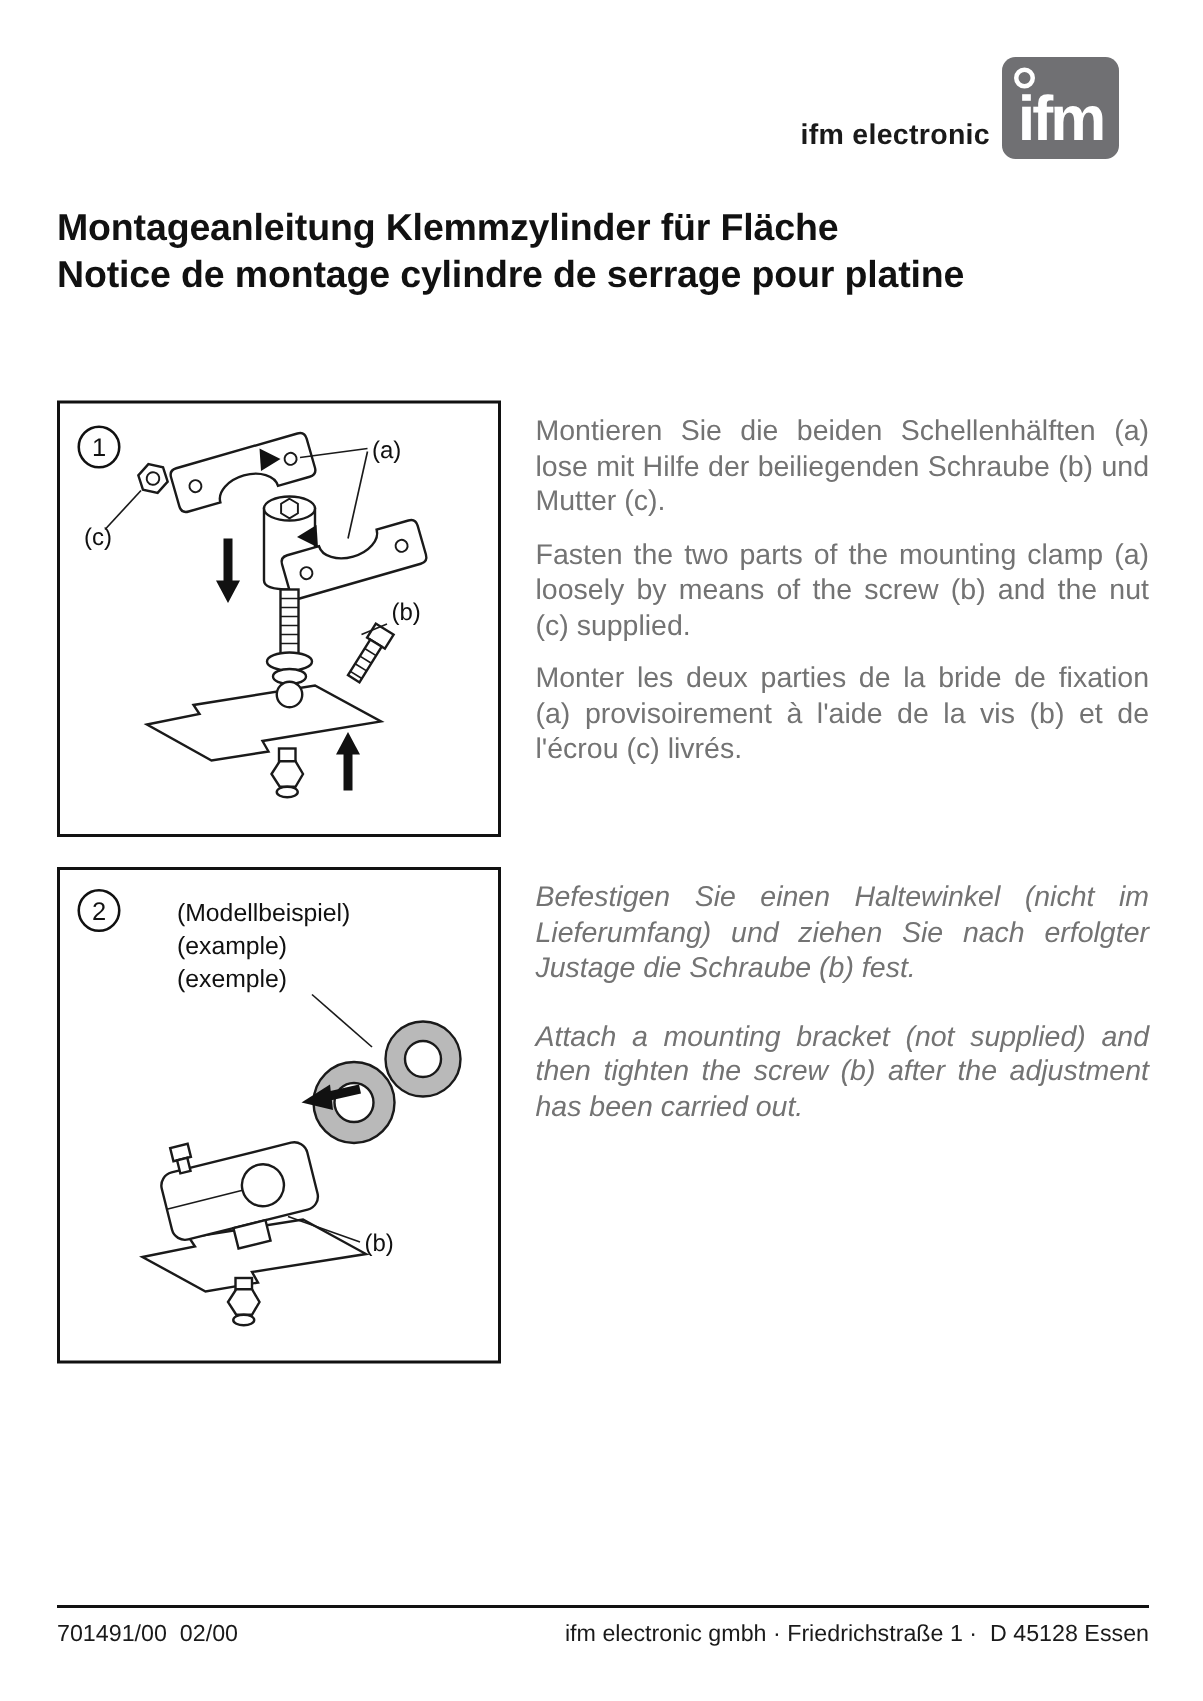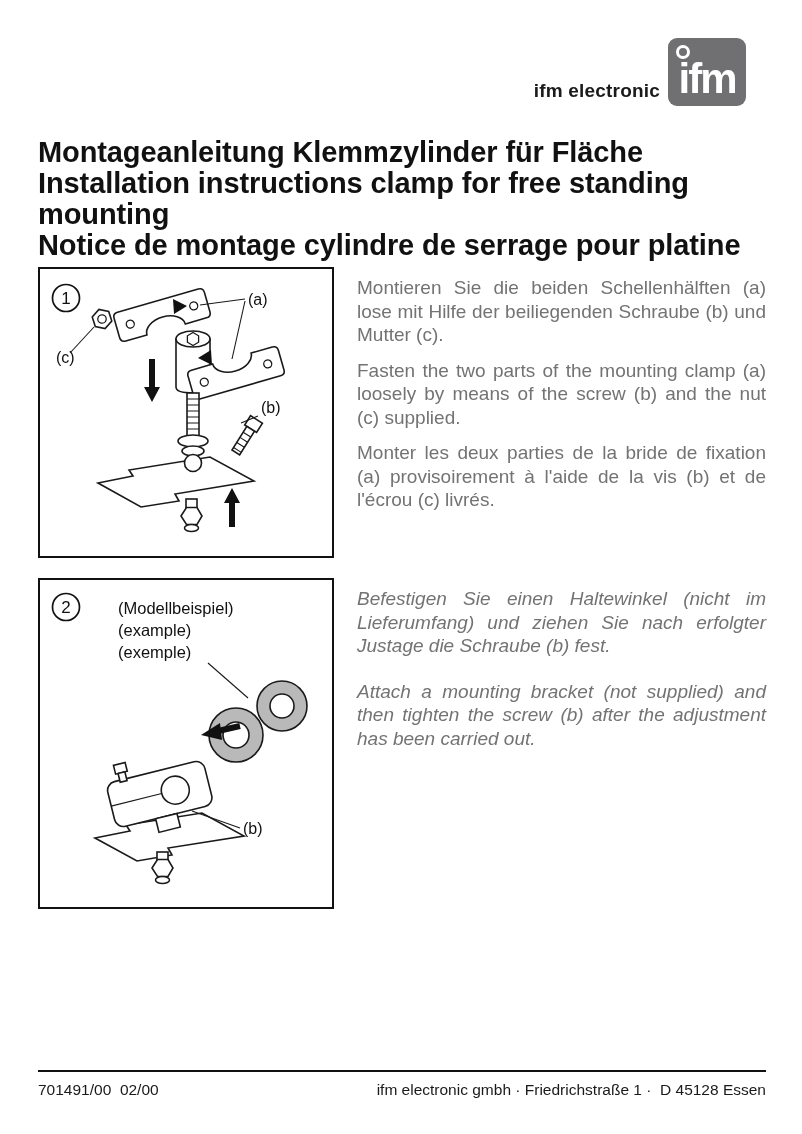--- a/index.html
+++ b/index.html
@@ -5,21 +5,21 @@
   html,body{margin:0;padding:0;}
   body{
     width:802px;height:1134px;background:#ffffff;position:relative;overflow:hidden;
     font-family:"Liberation Sans","DejaVu Sans",sans-serif;color:#1a1a1a;
   }
   .brand{position:absolute;top:80px;right:142px;font-size:19px;font-weight:bold;letter-spacing:.2px;}
   .logo{position:absolute;top:38px;right:56px;width:78px;height:68px;}
   .logo-rect{fill:#707073;}
   .logo-ring{fill:none;stroke:#fff;stroke-width:3;}
   .logo-text{fill:#fff;font-weight:bold;font-size:42px;letter-spacing:-2px;}
-  .title{position:absolute;left:38px;top:137px;font-size:29px;font-weight:bold;line-height:31px;letter-spacing:-.1px;color:#111;}
+  .title{position:absolute;left:38px;top:137px;font-size:25px;font-weight:bold;line-height:31px;letter-spacing:-.1px;color:#111;}
   .figbox{position:absolute;left:38px;border:2.2px solid #111;background:#fff;box-sizing:border-box;}
   .fig1{top:267px;width:296px;height:291px;}
   .fig2{top:578px;width:296px;height:331px;}
   .figsvg{display:block;width:100%;height:100%;}
   .col{position:absolute;left:357px;width:409px;font-size:19px;line-height:23.5px;color:#737373;}
   .col p{text-align:justify;margin:0 0 12px 0;}
   .sec1{top:276px;}
   .sec2{top:587px;font-style:italic;}
   .sec2 p{margin-bottom:22px;}
   .footer-rule{position:absolute;left:38px;top:1070px;width:728px;height:2px;background:#111;}
@@ -45,21 +45,20 @@
 
   <div class="brand">ifm electronic</div>
   <svg class="logo" viewBox="0 0 78 68">
     <rect class="logo-rect" x="0" y="0" width="78" height="68" rx="9"></rect>
     <circle class="logo-ring" cx="15" cy="14" r="5.5"></circle>
     <text class="logo-text" x="39" y="55" text-anchor="middle">ifm</text>
   </svg>
 
   <div class="title">
     <div>Montageanleitung Klemmzylinder für Fläche</div>
-    <div>Installation instructions clamp for free standing mounting</div>
     <div>Notice de montage cylindre de serrage pour platine</div>
   </div>
 
   <div class="figbox fig1">
     <svg class="figsvg" viewBox="0 0 292 287">
       <g>
         <circle class="numcirc" cx="26" cy="29" r="13.5"></circle>
         <text class="numtext" x="26" y="35" text-anchor="middle">1</text>
       </g>
 

